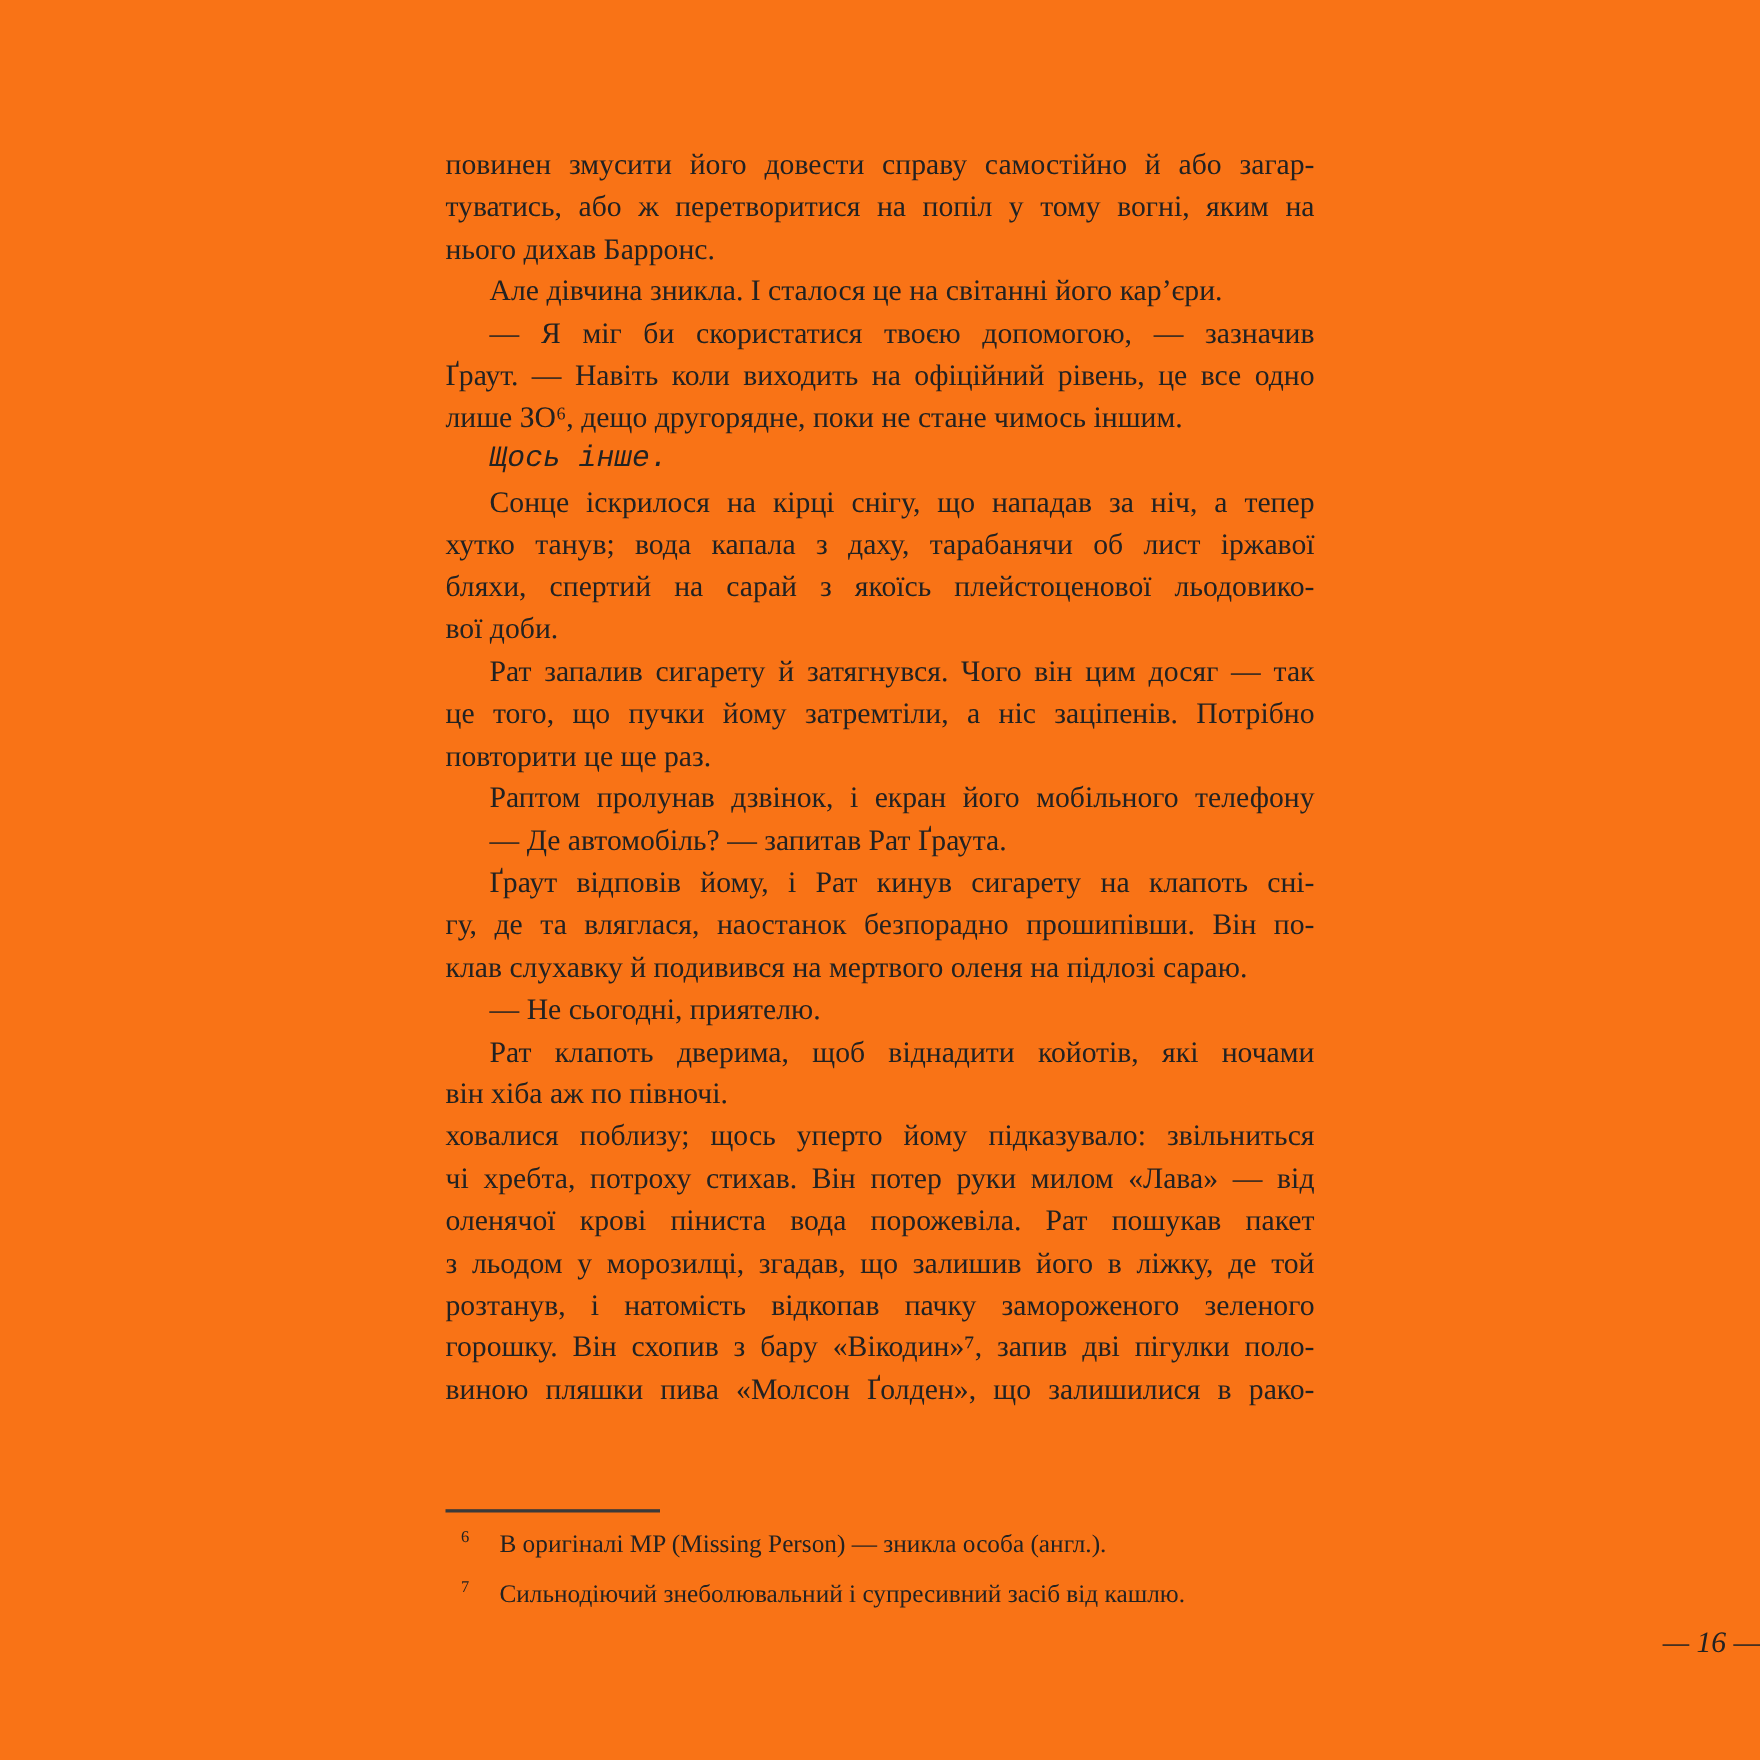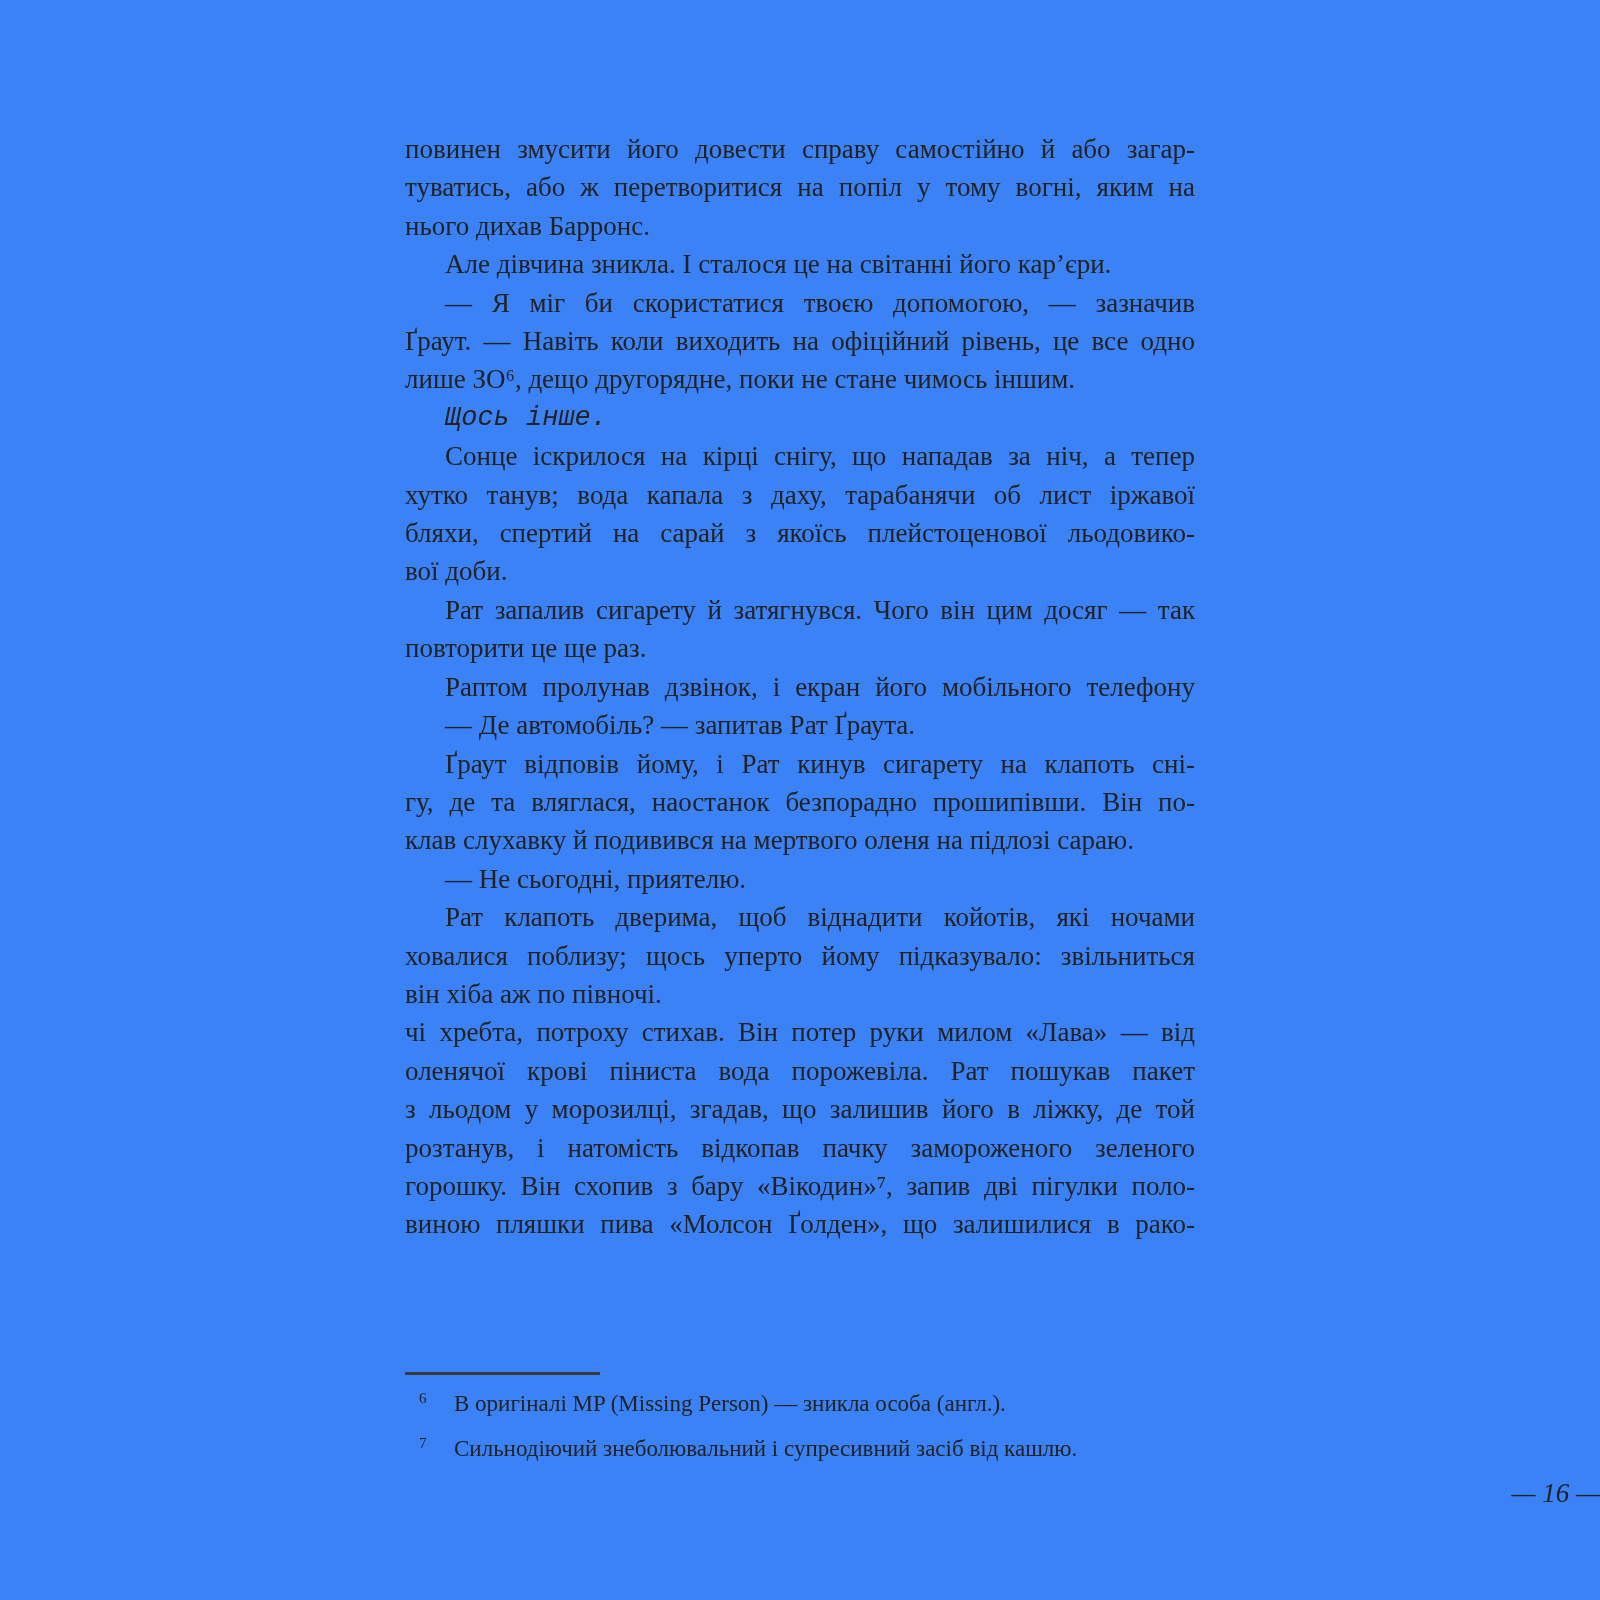--- a/index.html
+++ b/index.html
@@ -6,21 +6,21 @@
   body {
     width: 1600px; height: 1600px;
     background: #ffffff;
     font-family: "Liberation Serif", "DejaVu Serif", serif;
     color: #222222;
     overflow: hidden;
   }
   .page {
     position: relative;
     width: 1600px; height: 1600px;
-    background: #3b82f6;
+    background: #f97316;
   }
   .text-block {
     position: absolute;
     left: 405px; top: 130px;
     width: 790px;
     font-size: 27px;
     line-height: 38.4px;
   }
   .line {
     text-align: justify;
@@ -77,30 +77,31 @@
       <div class="line ind">Але дівчина зникла. І сталося це на світанні його кар’єри.</div>
       <div class="line j ind">— Я міг би скористатися твоєю допомогою, — зазначив</div>
       <div class="line j">Ґраут. — Навіть коли виходить на офіційний рівень, це все одно</div>
       <div class="line">лише ЗО⁶, дещо другорядне, поки не стане чимось іншим.</div>
       <div class="line ind i">Щось інше.</div>
       <div class="line j ind">Сонце іскрилося на кірці снігу, що нападав за ніч, а тепер</div>
       <div class="line j">хутко танув; вода капала з даху, тарабанячи об лист іржавої</div>
       <div class="line j">бляхи, спертий на сарай з якоїсь плейстоценової льодовико-</div>
       <div class="line">вої доби.</div>
       <div class="line j ind">Рат запалив сигарету й затягнувся. Чого він цим досяг — так</div>
+      <div class="line j">це того, що пучки йому затремтіли, а ніс заціпенів. Потрібно</div>
       <div class="line">повторити це ще раз.</div>
       <div class="line j ind">Раптом пролунав дзвінок, і екран його мобільного телефону</div>
       <div class="line ind">— Де автомобіль? — запитав Рат Ґраута.</div>
       <div class="line j ind">Ґраут відповів йому, і Рат кинув сигарету на клапоть сні-</div>
       <div class="line j">гу, де та вляглася, наостанок безпорадно прошипівши. Він по-</div>
       <div class="line">клав слухавку й подивився на мертвого оленя на підлозі сараю.</div>
       <div class="line ind">— Не сьогодні, приятелю.</div>
       <div class="line j ind">Рат клапоть дверима, щоб віднадити койотів, які ночами</div>
+      <div class="line">він хіба аж по півночі.</div>
       <div class="line j">ховалися поблизу; щось уперто йому підказувало: звільниться</div>
-      <div class="line">він хіба аж по півночі.</div>
       <div class="line j">чі хребта, потроху стихав. Він потер руки милом «Лава» — від</div>
       <div class="line j">оленячої крові піниста вода порожевіла. Рат пошукав пакет</div>
       <div class="line j">з льодом у морозилці, згадав, що залишив його в ліжку, де той</div>
       <div class="line j">розтанув, і натомість відкопав пачку замороженого зеленого</div>
       <div class="line j">горошку. Він схопив з бару «Вікодин»⁷, запив дві пігулки поло-</div>
       <div class="line j">виною пляшки пива «Молсон Ґолден», що залишилися в рако-</div>
     </div>
 
   <div class="footnotes">
     <div class="fn-rule"></div>

